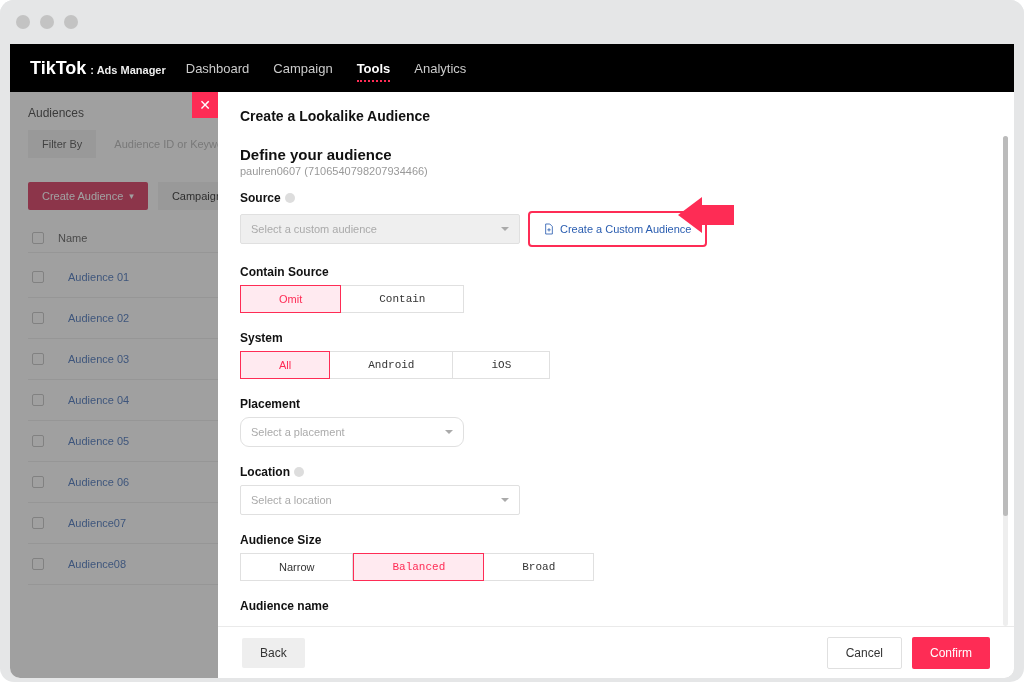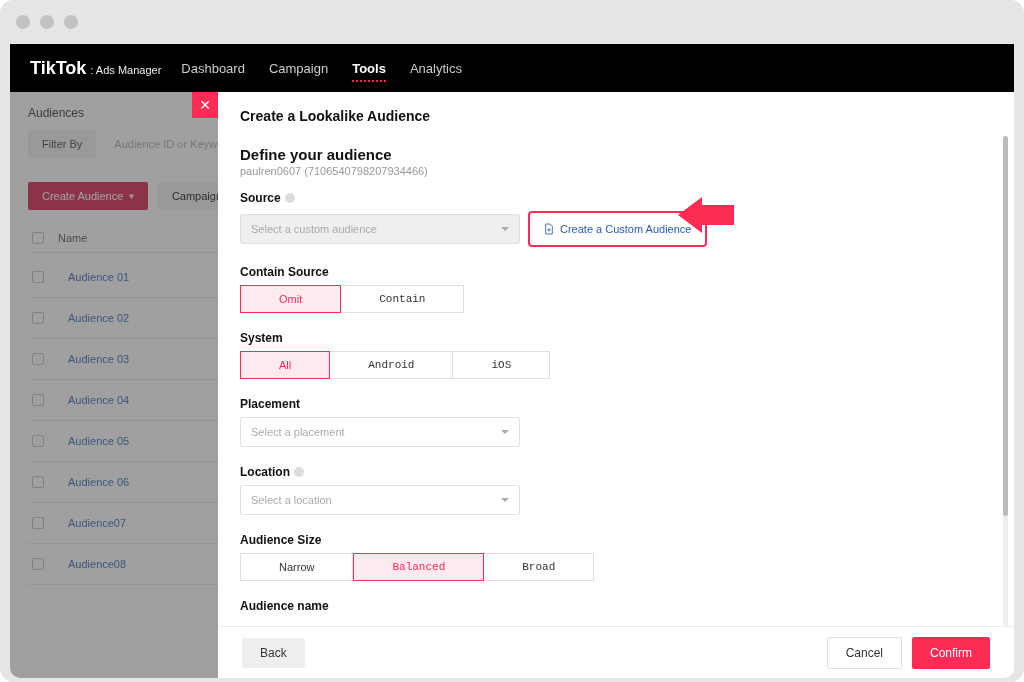--- a/index.html
+++ b/index.html
@@ -52,21 +52,21 @@
       color: #fff;
     }
     .logo {
       font-weight: 700;
       font-size: 18px;
       display: flex;
       align-items: baseline;
     }
     .logo .suffix {
       font-size: 11px;
-      font-weight: 400;
+      font-weight: 700;
       margin-left: 4px;
       color: #eee;
     }
     .nav-items {
       display: flex;
       margin-left: 20px;
       gap: 24px;
     }
     .nav-item {
       font-size: 13px;
@@ -485,21 +485,21 @@
         </div>
 
         <div class="field-label">System</div>
         <div class="seg-group">
           <div class="seg-btn selected">All</div>
           <div class="seg-btn">Android</div>
           <div class="seg-btn">iOS</div>
         </div>
 
         <div class="field-label">Placement</div>
-        <div class="select-box" style="width:280px;margin-bottom:18px;">
+        <div class="select-box" style="width:224px;margin-bottom:18px;border-radius:9px;">
           <span>Select a placement</span>
           <span class="chev"></span>
         </div>
 
         <div class="field-label">
           <span>Location</span>
           <span class="info-icon"></span>
         </div>
         <div class="select-box" style="width:280px;margin-bottom:18px;">
           <span>Select a location</span>

